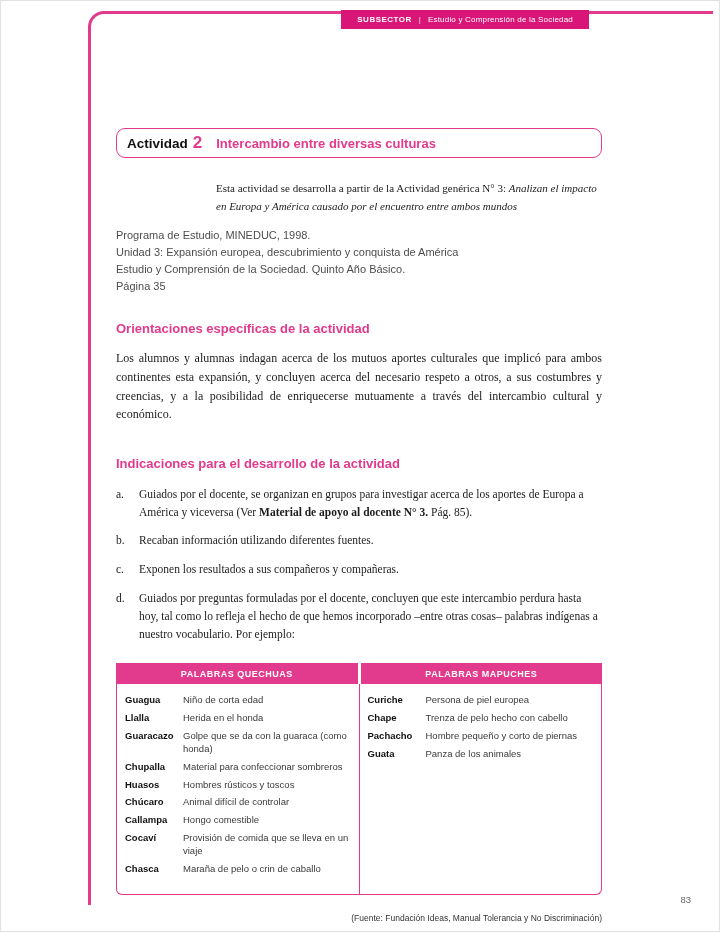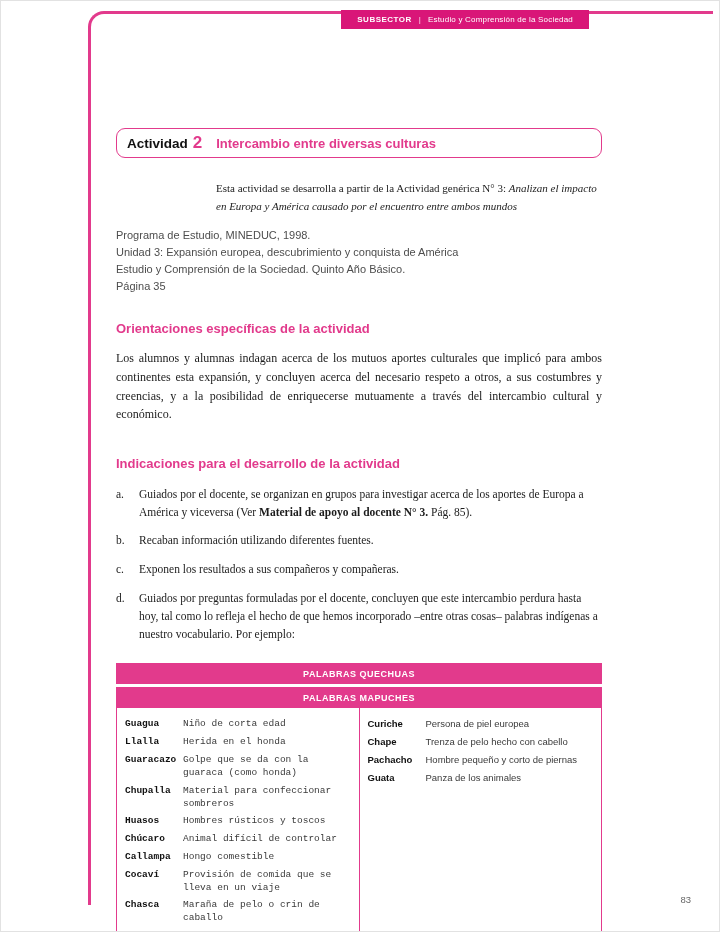--- a/index.html
+++ b/index.html
@@ -44,26 +44,26 @@
             text-align:justify;color:var(--ink);}
 
   .list{margin-top:15px;}
   .list-item{display:flex;margin-bottom:11px;font-family:"Liberation Serif",serif;
              font-size:11.5px;line-height:1.55;color:var(--ink);}
   .marker{width:23px;flex:none;}
   .li-text{flex:1;}
   .li-text b{font-weight:bold;}
 
   .word-table{margin-top:20px;}
-  .thead{display:flex;gap:3px;flex-direction:column;}
+  .thead{display:flex;gap:3px;}
   .th{flex:1;background:var(--pink);color:#fff;text-align:center;font-size:9px;font-weight:bold;
       letter-spacing:.5px;padding:6px 0 5px;}
   .tbody{display:flex;border:1px solid var(--pink);border-top:none;border-radius:0 0 6px 6px;}
   .tcol{flex:1;padding:10px 10px 14px 8px;}
-  .tcol.left{border-right:1px solid var(--pink);font-family:Liberation Mono, monospace;}
+  .tcol.left{border-right:1px solid var(--pink);}
   .trow{display:flex;margin-bottom:5px;font-size:9.5px;}
   .term{width:58px;flex:none;font-weight:bold;color:#111;padding-right:4px;line-height:1.35;}
   .def{flex:1;color:#3a3a3a;line-height:1.35;}
 
   .table-footer{margin-top:18px;text-align:right;font-size:8.5px;color:#333;}
 
   .page-number{position:absolute;right:28px;bottom:26px;font-size:9.5px;color:#666;}
 </style>
 </head>
 <body>

